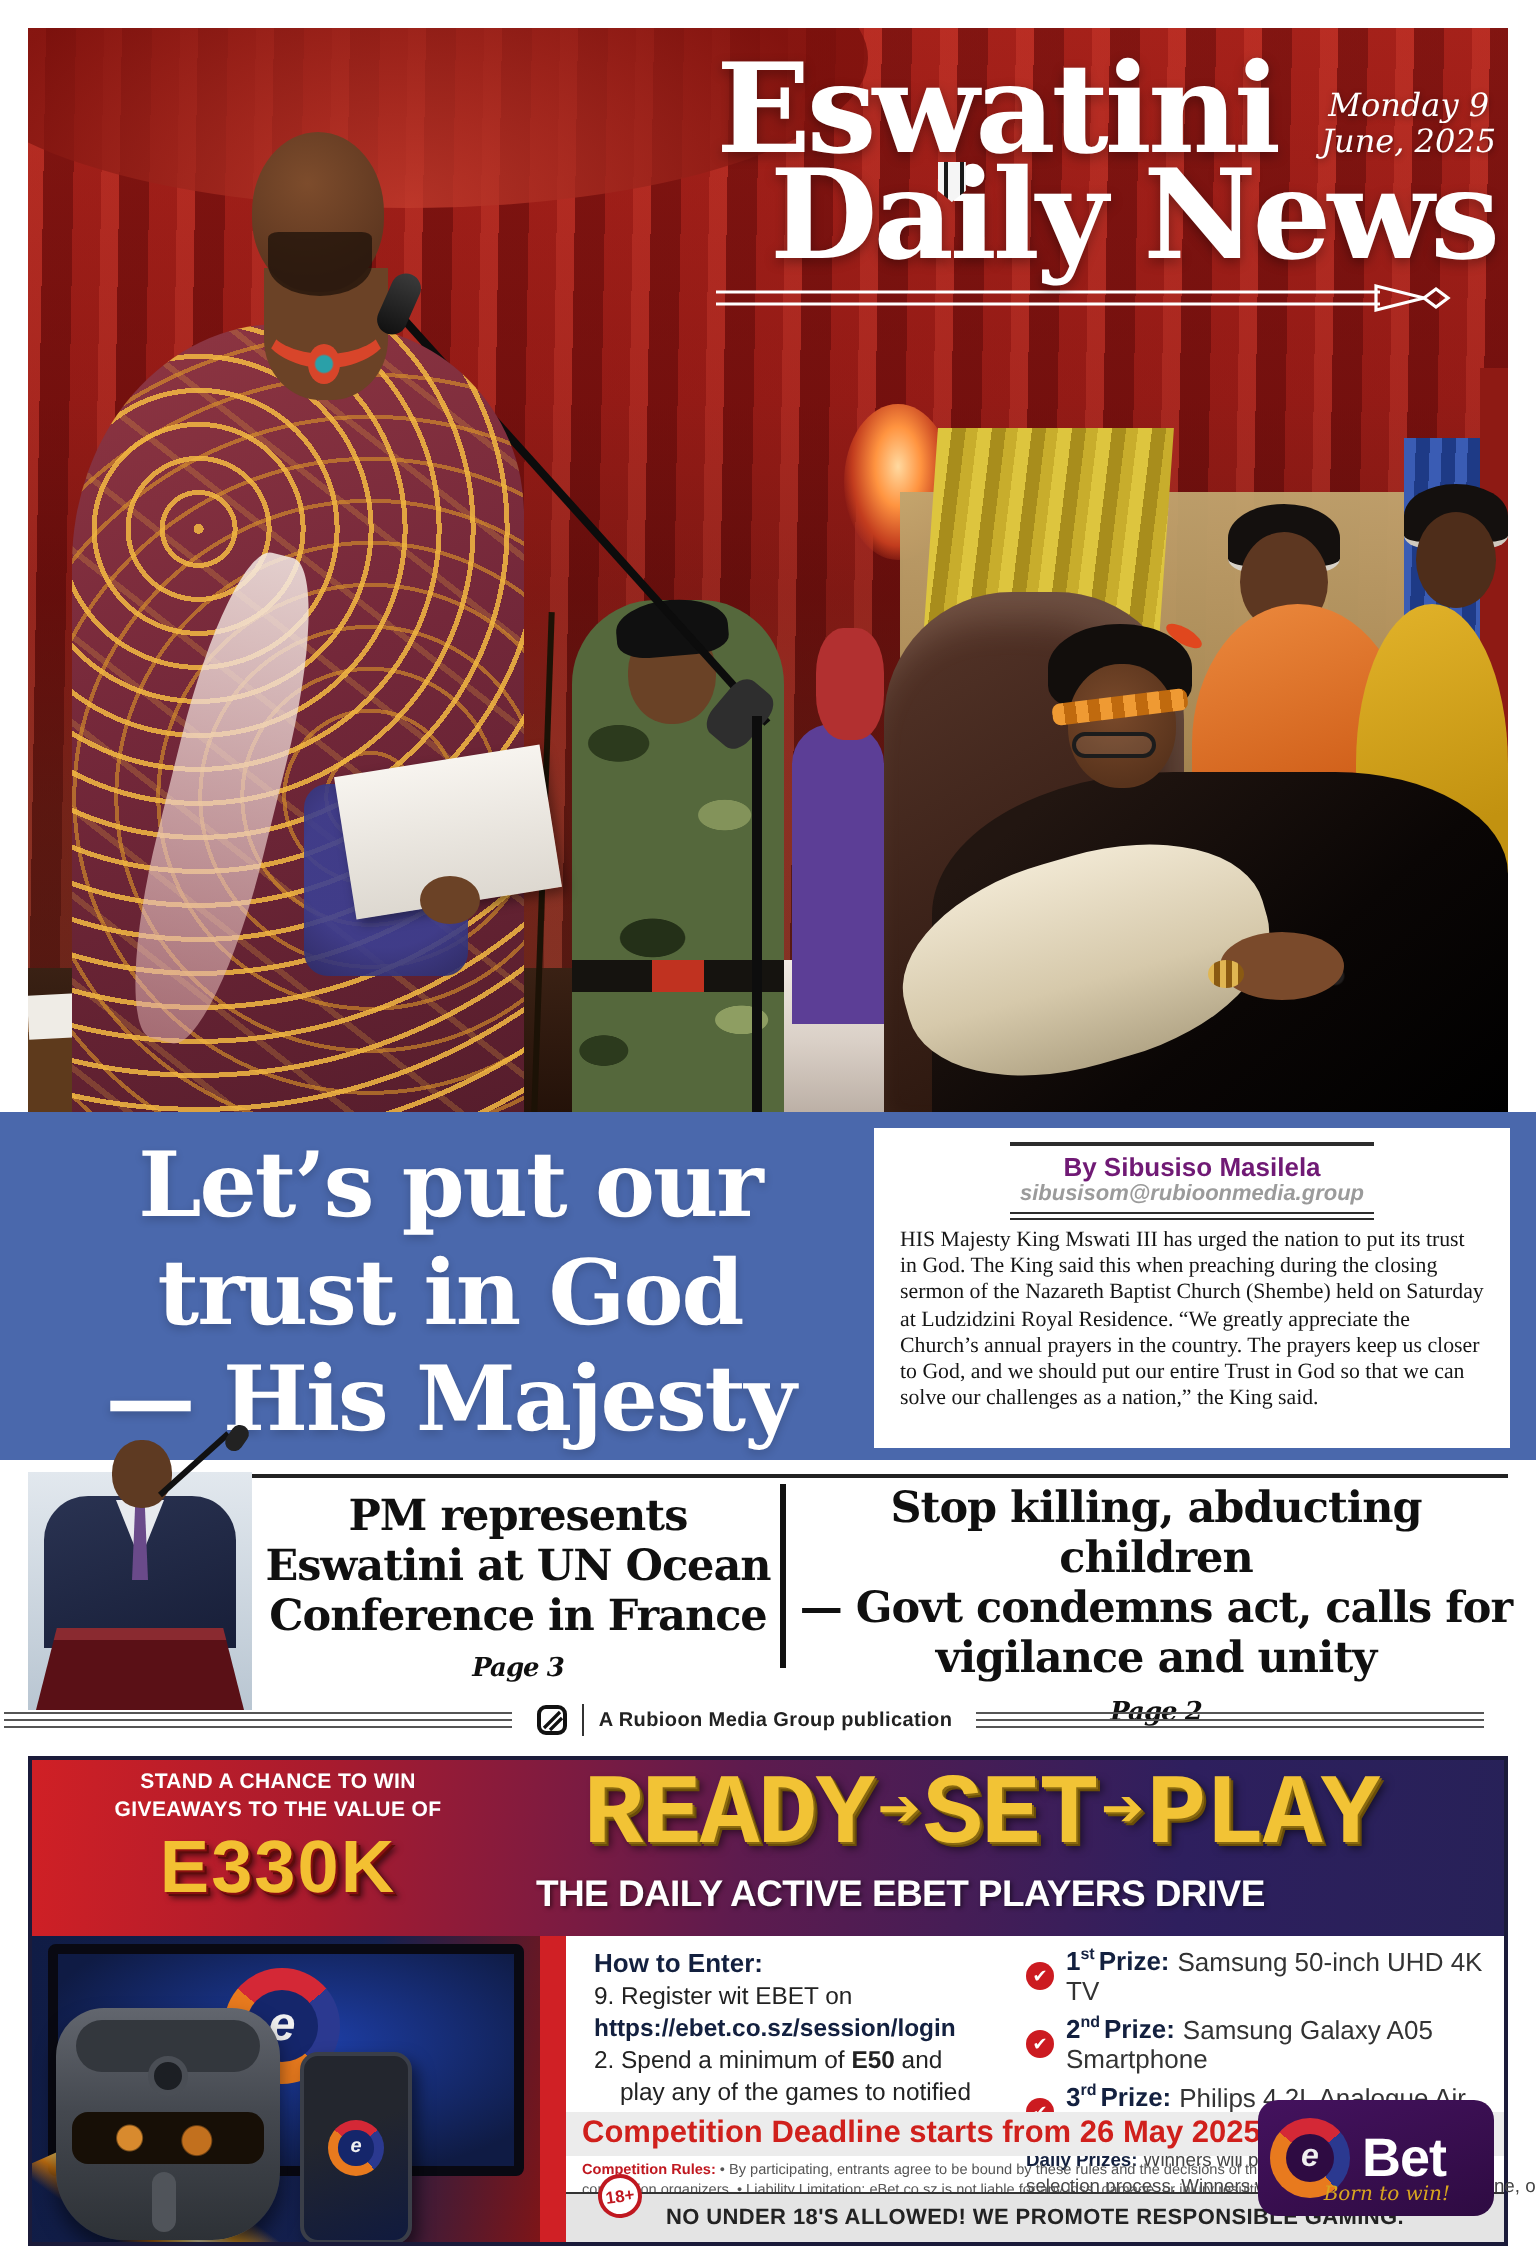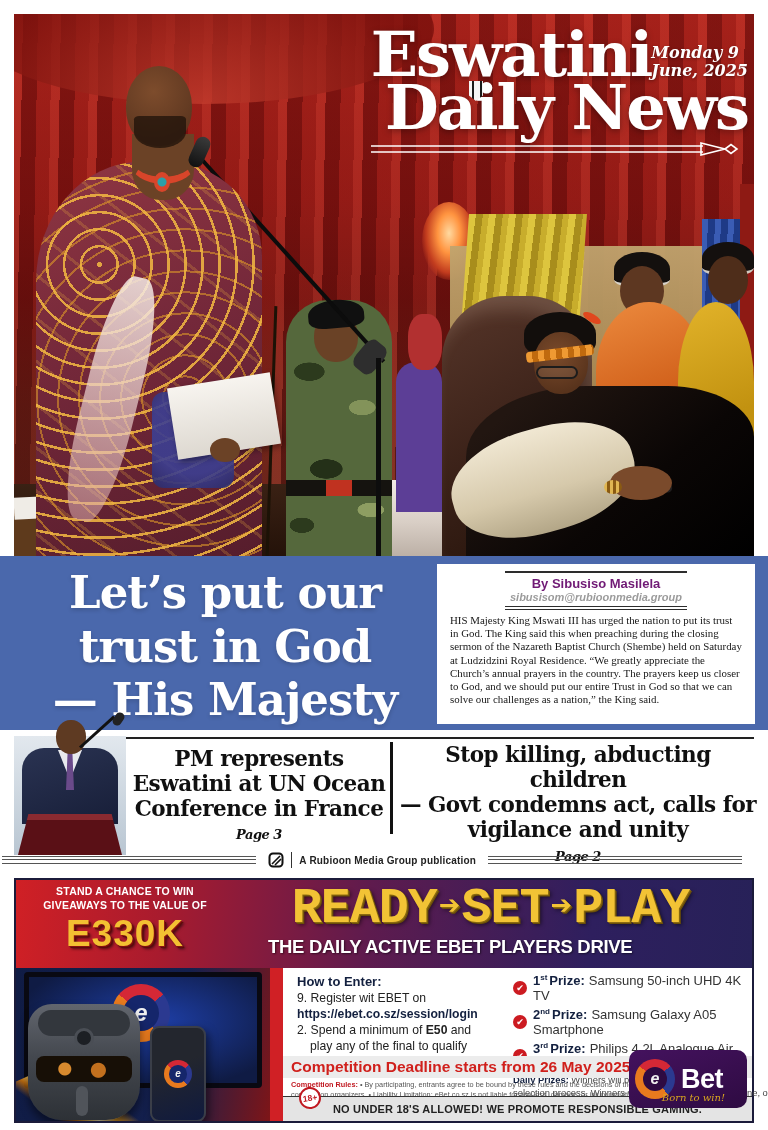--- a/index.html
+++ b/index.html
@@ -107,22 +107,22 @@
   .king-beard { left:120px; top:102px; width:52px; height:32px; border-radius:10% 10% 50% 50%; background:rgba(30,18,10,.75); }
   .king-paper { left:158px; top:366px; width:104px; height:72px; background:linear-gradient(180deg,#f7f4ef,#ddd8d0); transform:rotate(-9deg); box-shadow:2px 3px 6px rgba(0,0,0,.4); }
   .king-hand { left:196px; top:424px; width:30px; height:24px; border-radius:50%; background:#6b4226; }
 
   
   .masthead { position:absolute; right:6px; top:12px; text-align:right; color:#fff; z-index:50;
     font-family:"DejaVu Serif", serif; }
   .mh-row1 { display:flex; justify-content:flex-end; align-items:flex-start; }
   .mh-title { font-size:62px; font-weight:700; line-height:.92; letter-spacing:-2px;
     text-shadow:0 2px 6px rgba(0,0,0,.35); }
-  .mh-date { text-align:left; font-style:italic; font-weight:700; font-size:16px; line-height:1.15;
-    margin:18px 0 0 0; text-shadow:0 1px 3px rgba(0,0,0,.4); }
+  .mh-date { text-align:center; font-style:italic; font-weight:400; font-size:16px; line-height:1.15;
+    margin:18px 0 0 22px; text-shadow:0 1px 3px rgba(0,0,0,.4); }
   .mh-row2 { position:relative; display:inline-block; margin-top:-4px; }
   .mh-shield { position:absolute; left:84px; top:2px; width:14px; height:20px; z-index:5;
     background:repeating-linear-gradient(90deg,#f5f5f5 0 3px,#1a1a1a 3px 5px,#f5f5f5 5px 8px);
     clip-path:polygon(50% 100%, 0 72%, 0 0, 100% 0, 100% 72%); }
   .mh-arrow { display:block; margin-top:6px; }
 
   
   .blue-band { position:absolute; left:0; top:556px; width:768px; height:174px; background:#4a68ac; }
   .lead-headline { position:absolute; left:22px; top:10px; width:406px; text-align:center;
     font-family:"DejaVu Serif", serif; font-weight:700; font-size:45px; line-height:1.19; color:#fff;
@@ -162,21 +162,21 @@
   .pub-row { position:absolute; left:2px; top:122px; width:740px; display:flex; align-items:center; gap:8px; }
   .pub-lines { flex:1; height:8px; background:repeating-linear-gradient(180deg,#555 0 1px,transparent 1px 3.5px); }
   .pub-center { display:flex; align-items:center; gap:7px; padding:0 4px; }
   .pub-bar { width:1.5px; height:16px; background:#333; }
   .pub-label { font-size:10px; font-weight:700; color:#222; letter-spacing:.2px; }
 
   
   .ad { position:absolute; left:14px; top:878px; width:740px; height:245px; border:2px solid #1b1b3a; background:#fff; }
   .ad-header { position:absolute; left:0; top:0; width:100%; height:88px;
     background:linear-gradient(95deg,#d02025 0%,#a81b2e 20%,#5e1b4e 48%,#2e1f5e 78%,#272158 100%); overflow:hidden; }
-  .promo { position:absolute; left:2px; top:5px; width:214px; text-align:center; color:#fff; }
+  .promo { position:absolute; left:16px; top:5px; width:214px; text-align:center; color:#fff; }
   .promo-line { font-size:10.5px; font-weight:700; letter-spacing:.2px; line-height:1.3; }
   .promo-amount { margin-top:1px; font-size:37px; font-weight:900; color:#f3c032; letter-spacing:1px;
     text-shadow:1px 1px 0 #8a1010, 2px 2px 0 #5c0c0c, 3px 3px 3px rgba(0,0,0,.6); }
   .slogan { position:absolute; left:215px; right:2px; top:0px; text-align:center; white-space:nowrap;
     font-size:50px; font-weight:900; color:#f2c335; letter-spacing:-1px;
     text-shadow:1px 1px 0 #8a6a10, 2px 2px 0 #6a4e08, 3px 3px 4px rgba(0,0,0,.55);font-family:Liberation Mono, monospace; }
   .slogan .arrow { font-size:36px; position:relative; top:-5px; margin:0 2px; }
   .ad-subrow { position:absolute; left:252px; right:6px; top:56px; display:flex; align-items:center; }
   .ad-subtitle { font-size:18.5px; font-weight:700; color:#fff; letter-spacing:-.3px; text-shadow:1px 1px 2px rgba(0,0,0,.5); }
   .register-btn { margin-left:auto; background:#e3242b; color:#fff; font-size:13px; font-weight:700;
@@ -419,21 +419,21 @@
           </div>
       </div>
       <div class="red-stripe"></div>
 
       <div class="ad-content">
         <div class="how-to">
           <div class="how-title">How to Enter:</div>
           <div>9. Register wit EBET on</div>
           <div><a class="how-url" href="#">https://ebet.co.sz/session/login</a></div>
           <div><span>2. Spend a minimum of </span><strong>E50</strong><span> and</span></div>
-          <div style="padding-left:13px;">play any of the final to qualify</div>
+          <div style="padding-left:13px;">play any of the games to notified</div>
           <div class="how-note">This drive is open to new and active players!</div>
         </div>
 
         <div class="prizes">
           <div class="prize-row">
             <span class="check">✔</span>
             <span><span class="prize-rank"><span>1</span><sup>st</sup></span><span class="prize-label">Prize:</span><span>Samsung 50-inch UHD 4K TV</span></span>
           </div>
           <div class="prize-row">
             <span class="check">✔</span>

